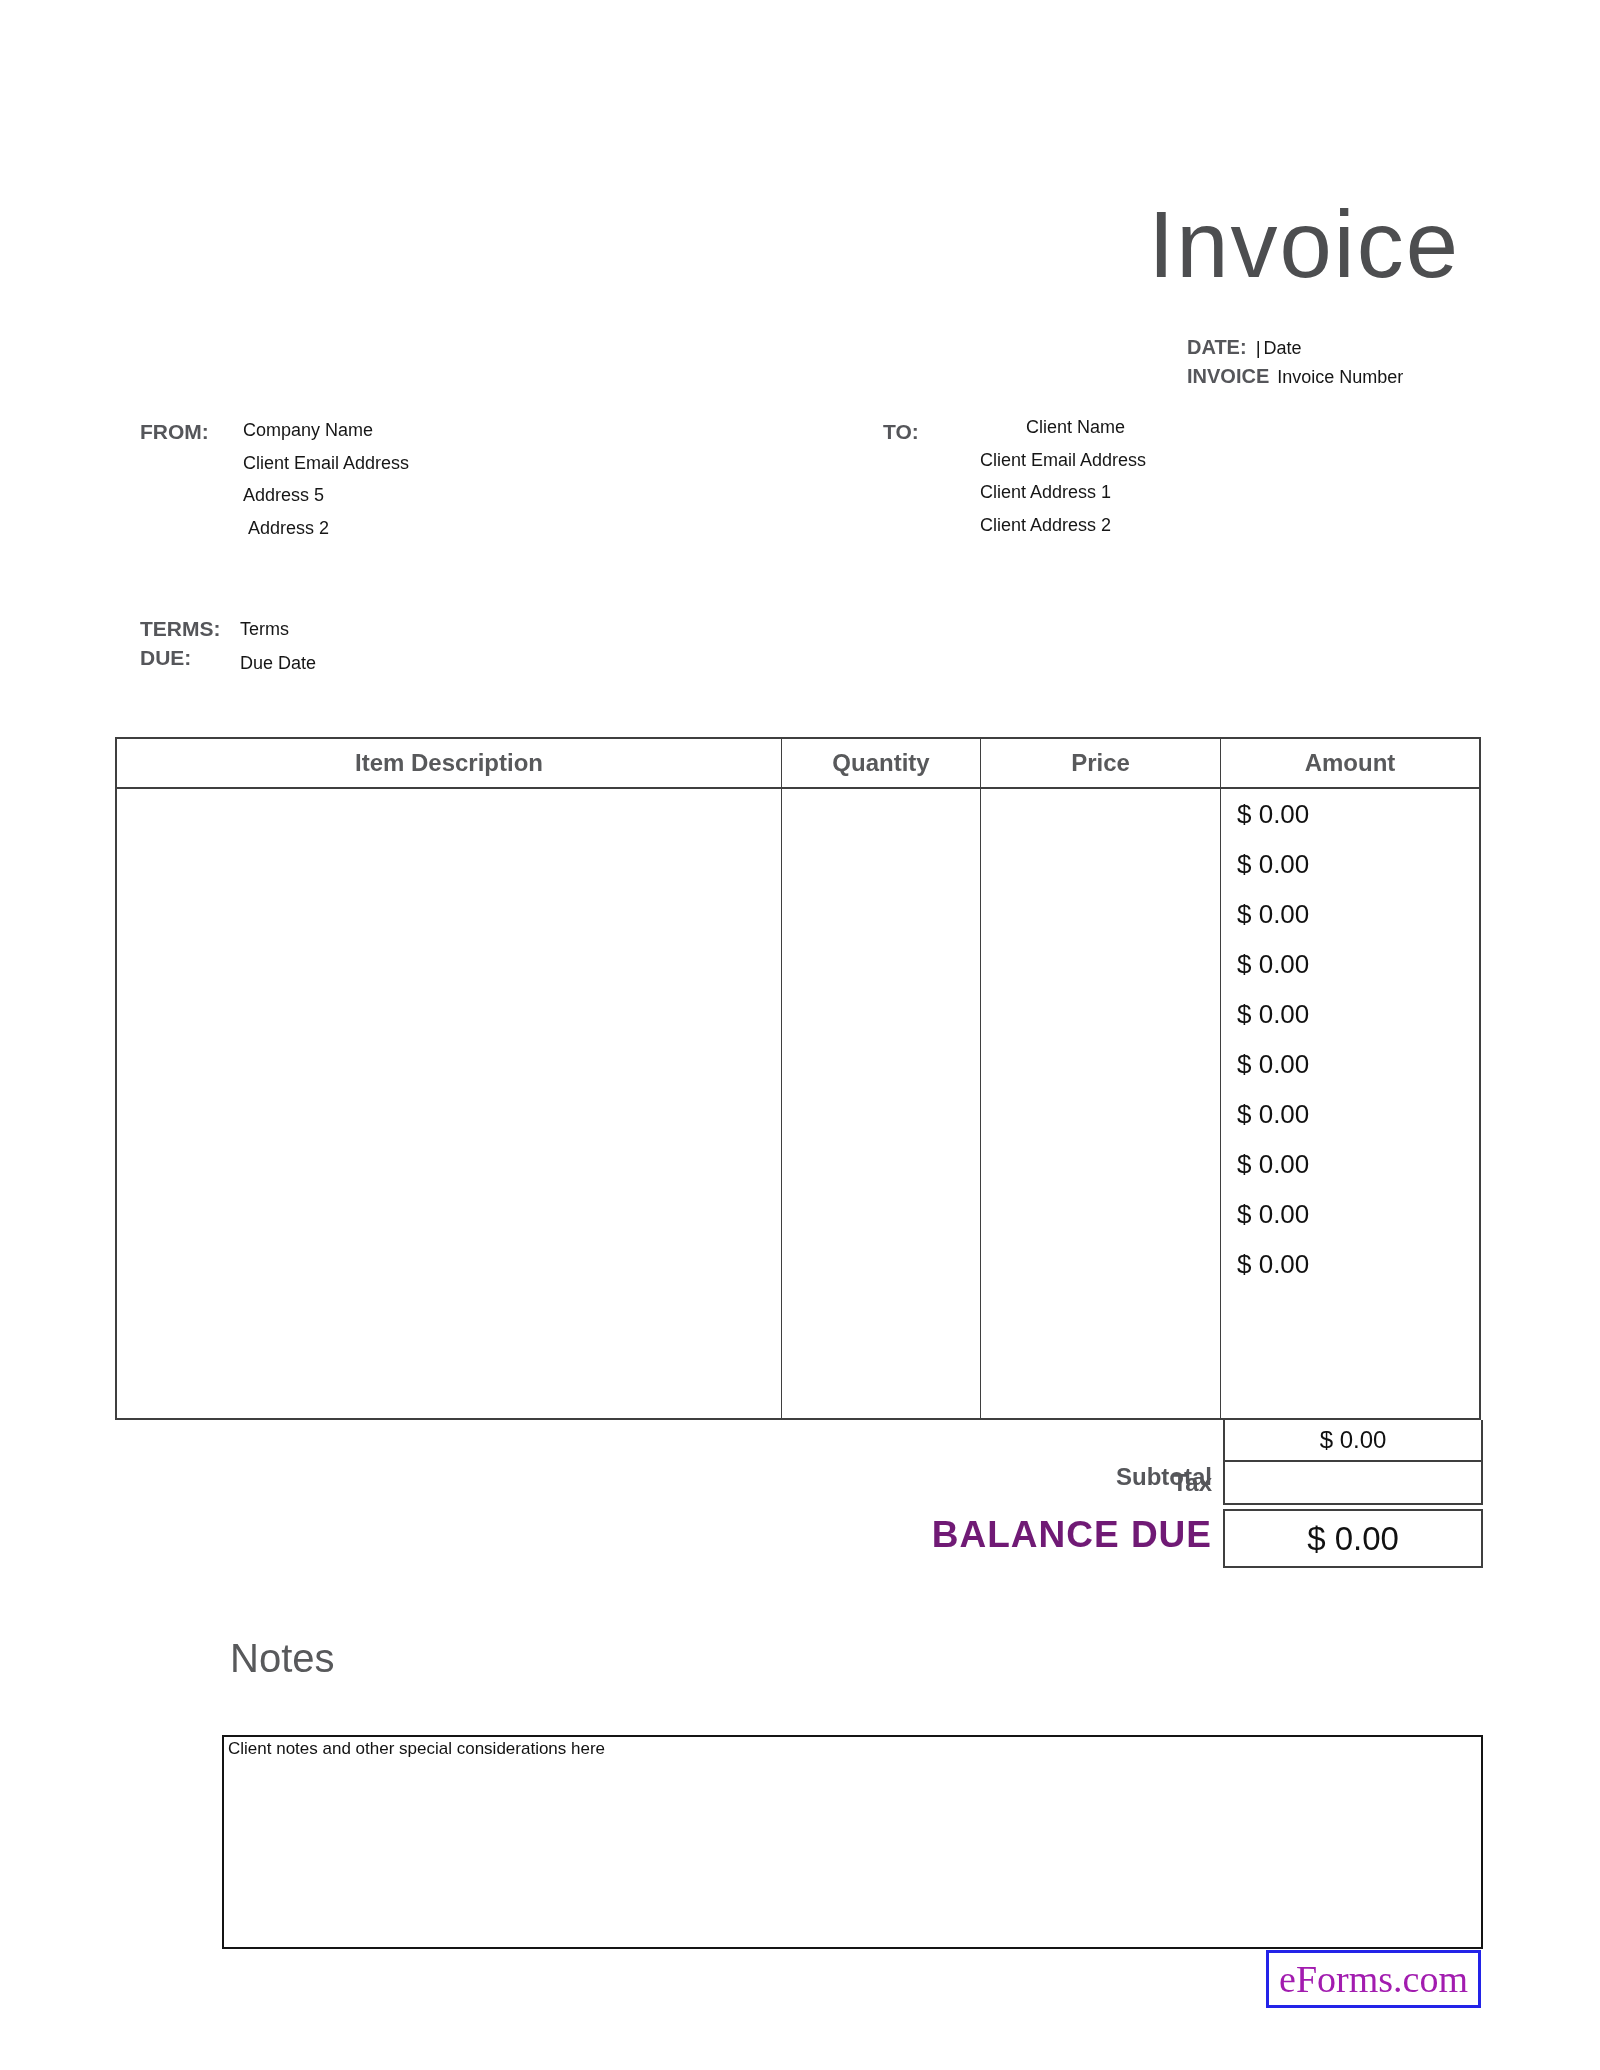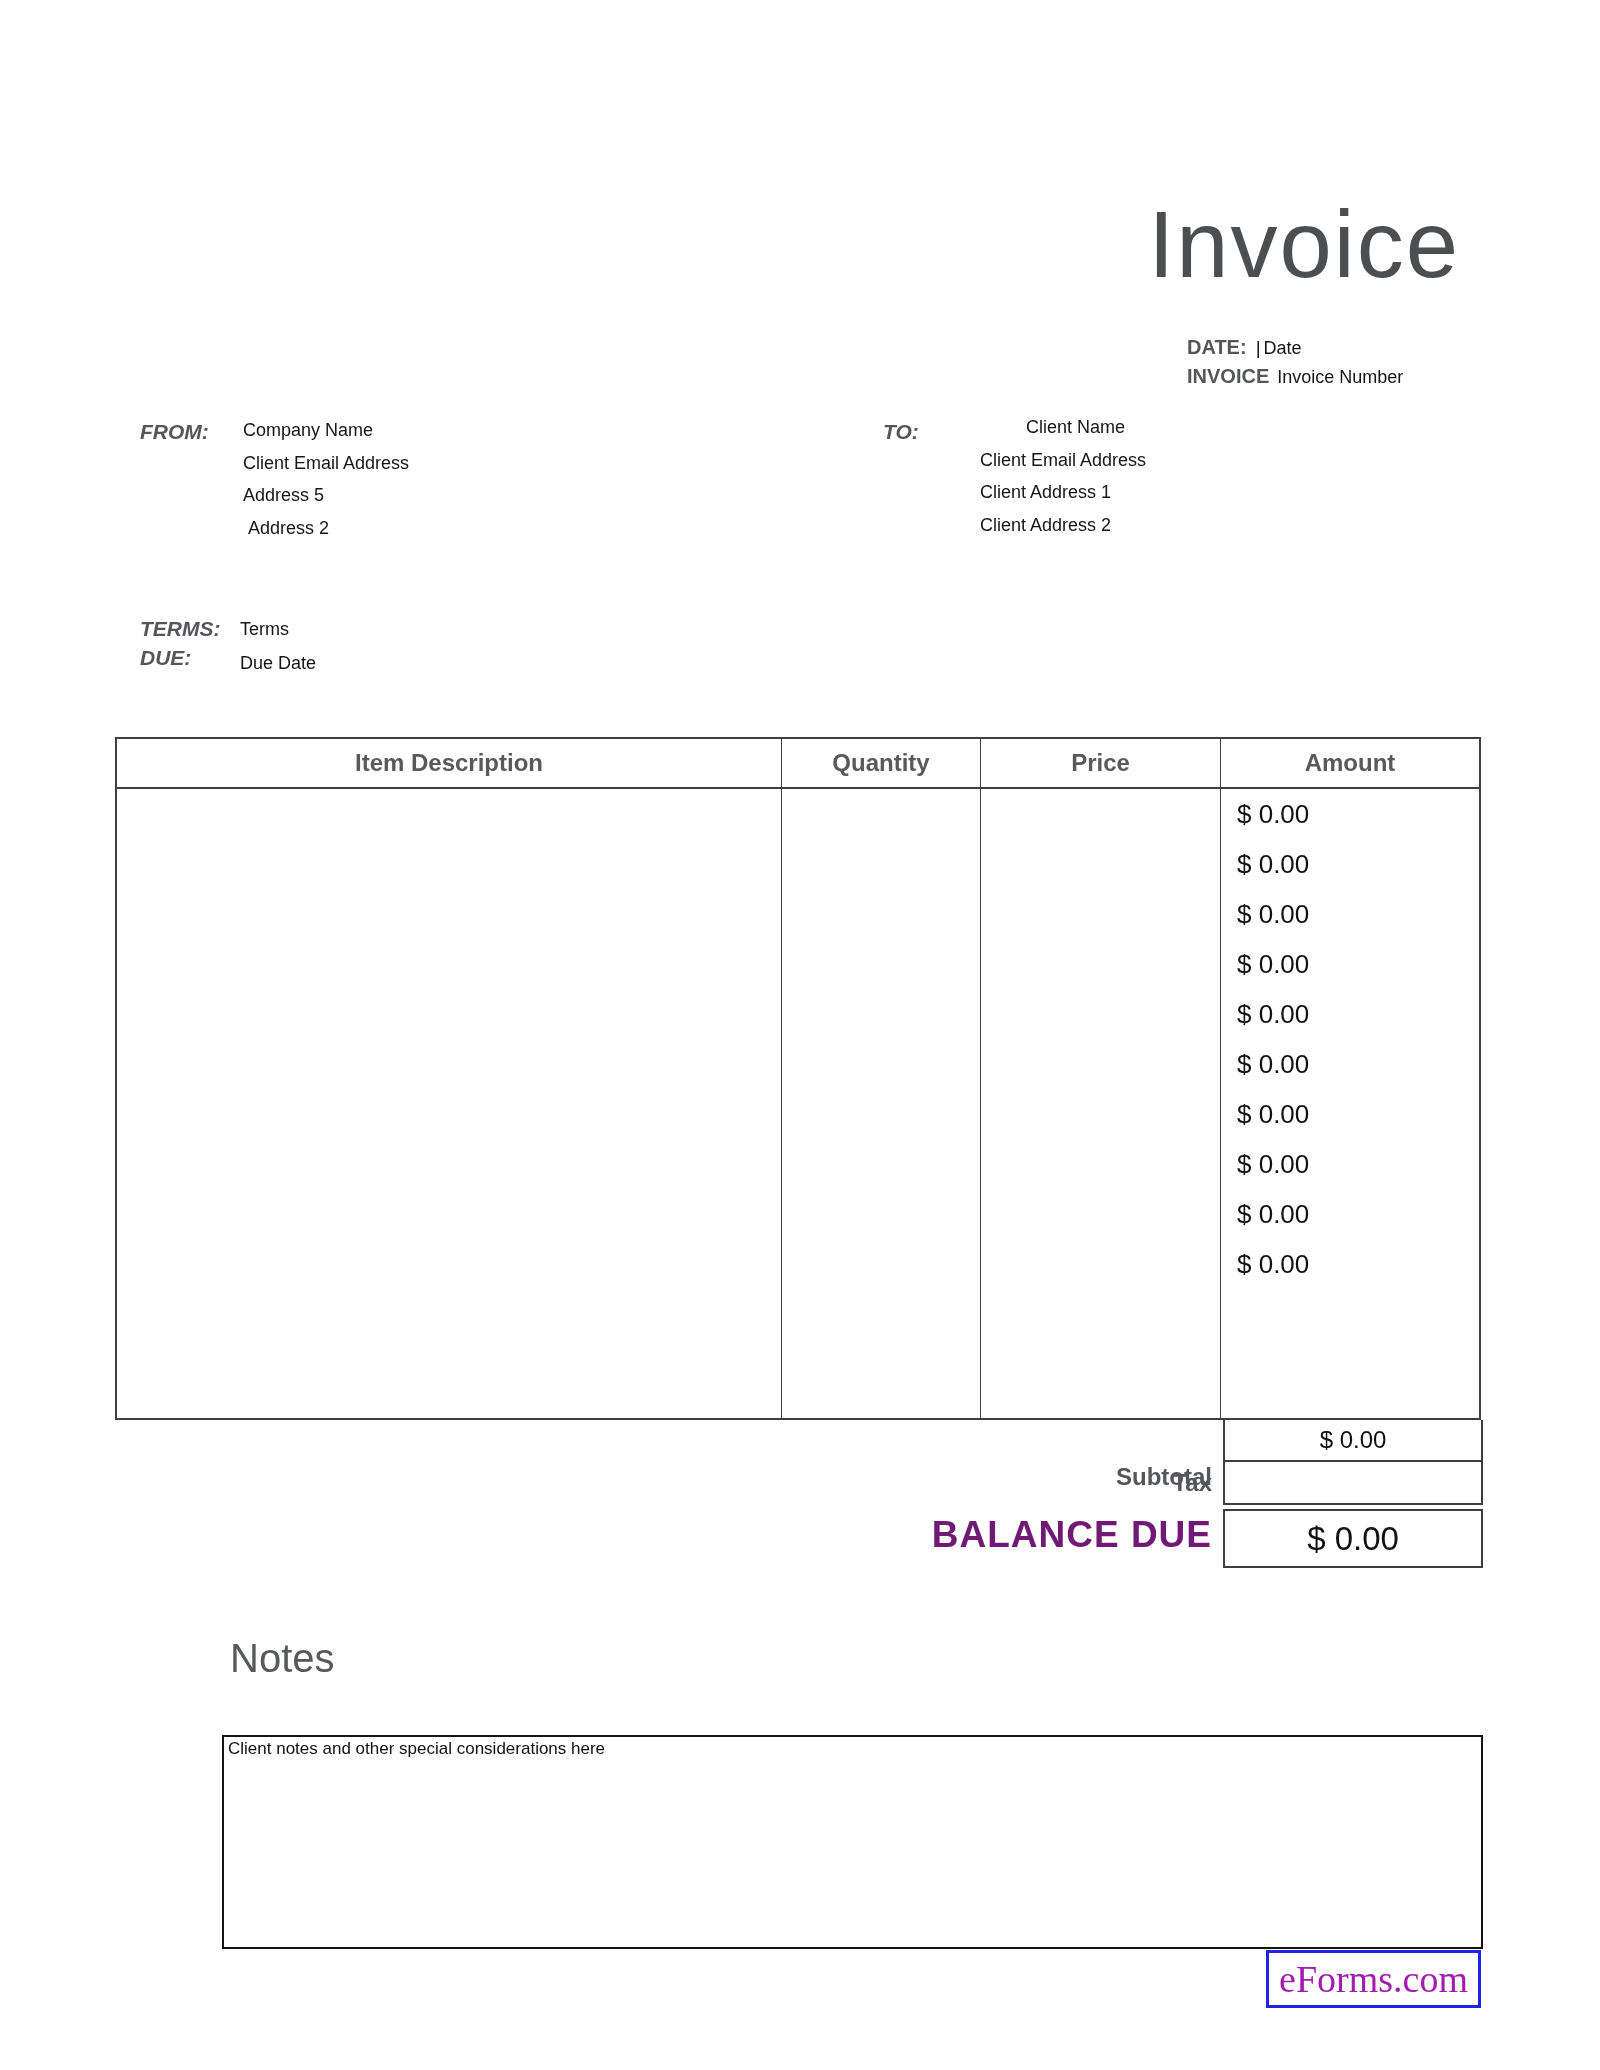--- a/index.html
+++ b/index.html
@@ -12,21 +12,21 @@
     top:196px;left:700px;width:760px;text-align:right;
     font-size:94px;font-weight:400;color:#4d4e50;letter-spacing:2px;line-height:1.05;
   }
 
   .meta-row{left:1187px;display:flex;align-items:baseline;white-space:nowrap;}
   .meta-label{font-weight:700;color:#55565a;font-size:20px;}
   .meta-value{color:#161616;font-size:18px;margin-left:8px;}
   .cursor-bar{color:#161616;font-size:19px;margin-left:9px;font-weight:400;}
   .meta-value.tight{margin-left:3px;}
 
-  .block-label{font-weight:700;color:#55565a;font-size:21px;font-style:italic;}
+  .block-label{font-weight:700;color:#55565a;font-size:21px;}
   .field-line{color:#161616;font-size:18px;white-space:nowrap;}
 
   .thead-cell{display:flex;align-items:center;justify-content:center;
     font-weight:700;color:#58595b;font-size:24px;}
   .table-wrap{top:737px;left:115px;width:1366px;height:683px;
     border:2px solid #3f3f3f;box-sizing:border-box;background:#fff;}
   .thead{display:flex;height:48px;border-bottom:2px solid #3f3f3f;}
   .tbody{display:flex;height:629px;}
   .col{box-sizing:border-box;height:100%;}
   .col-desc{width:665px;border-right:1px solid #3f3f3f;}

